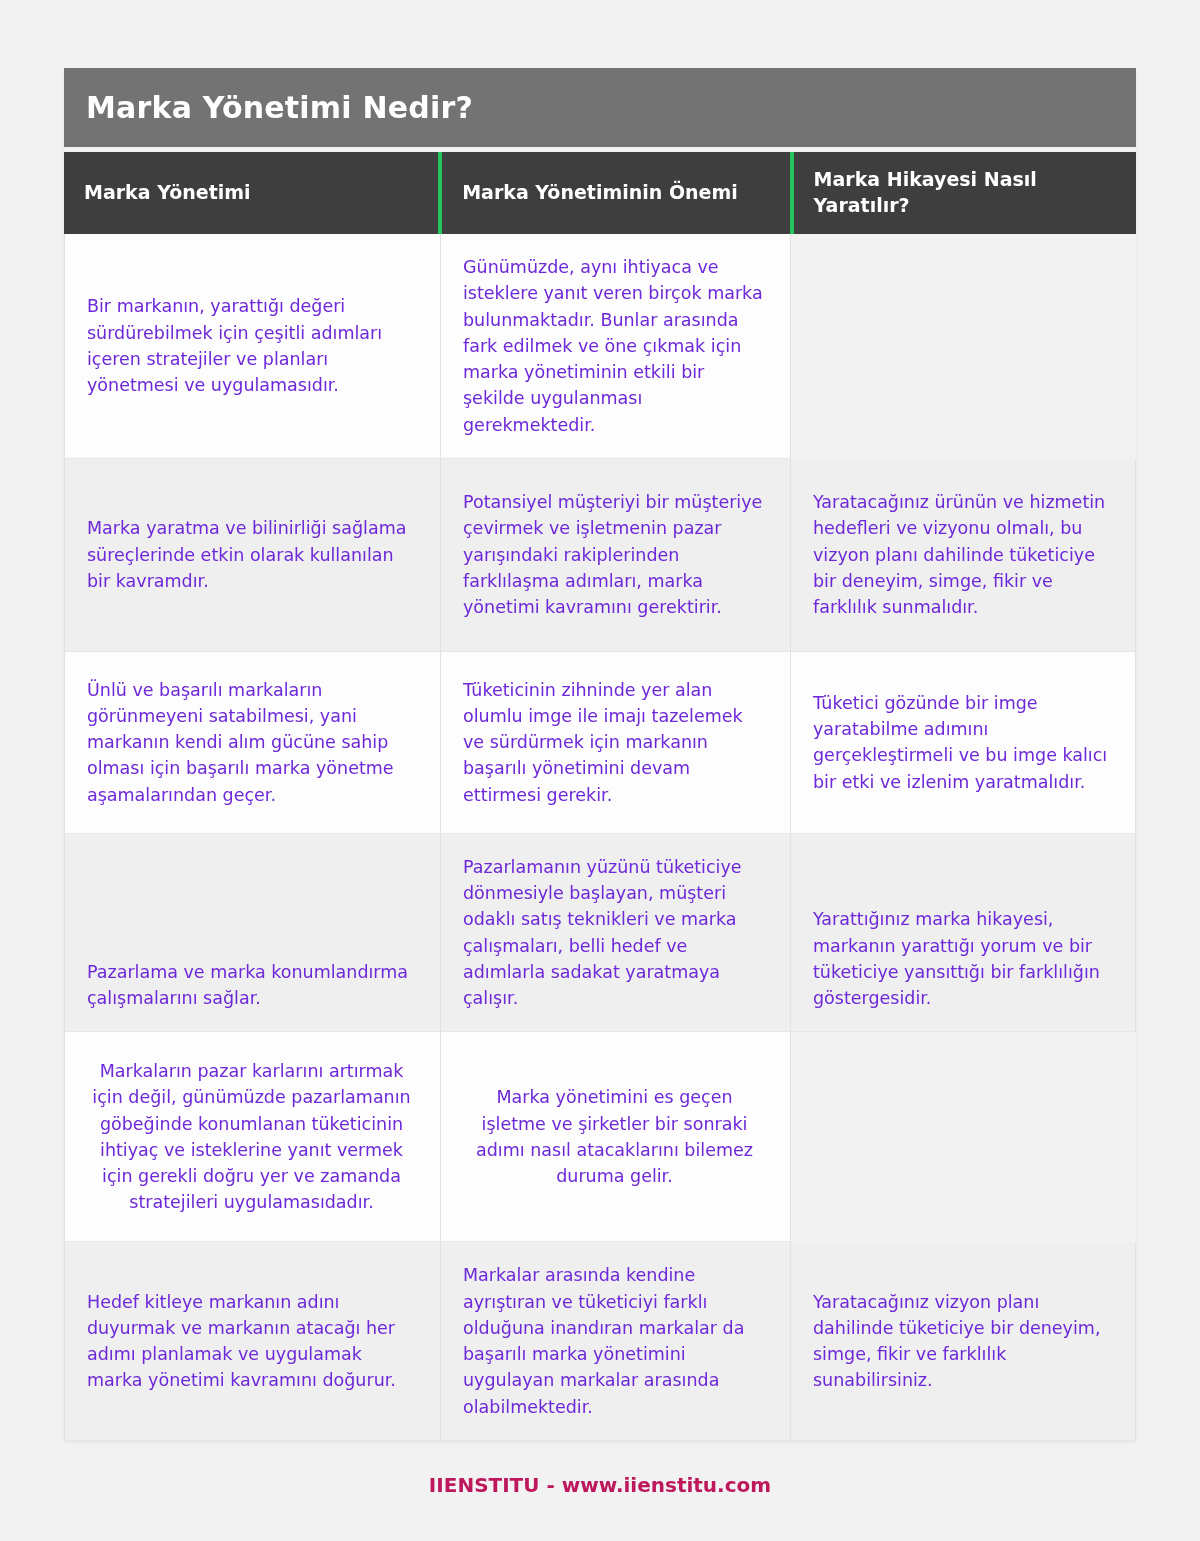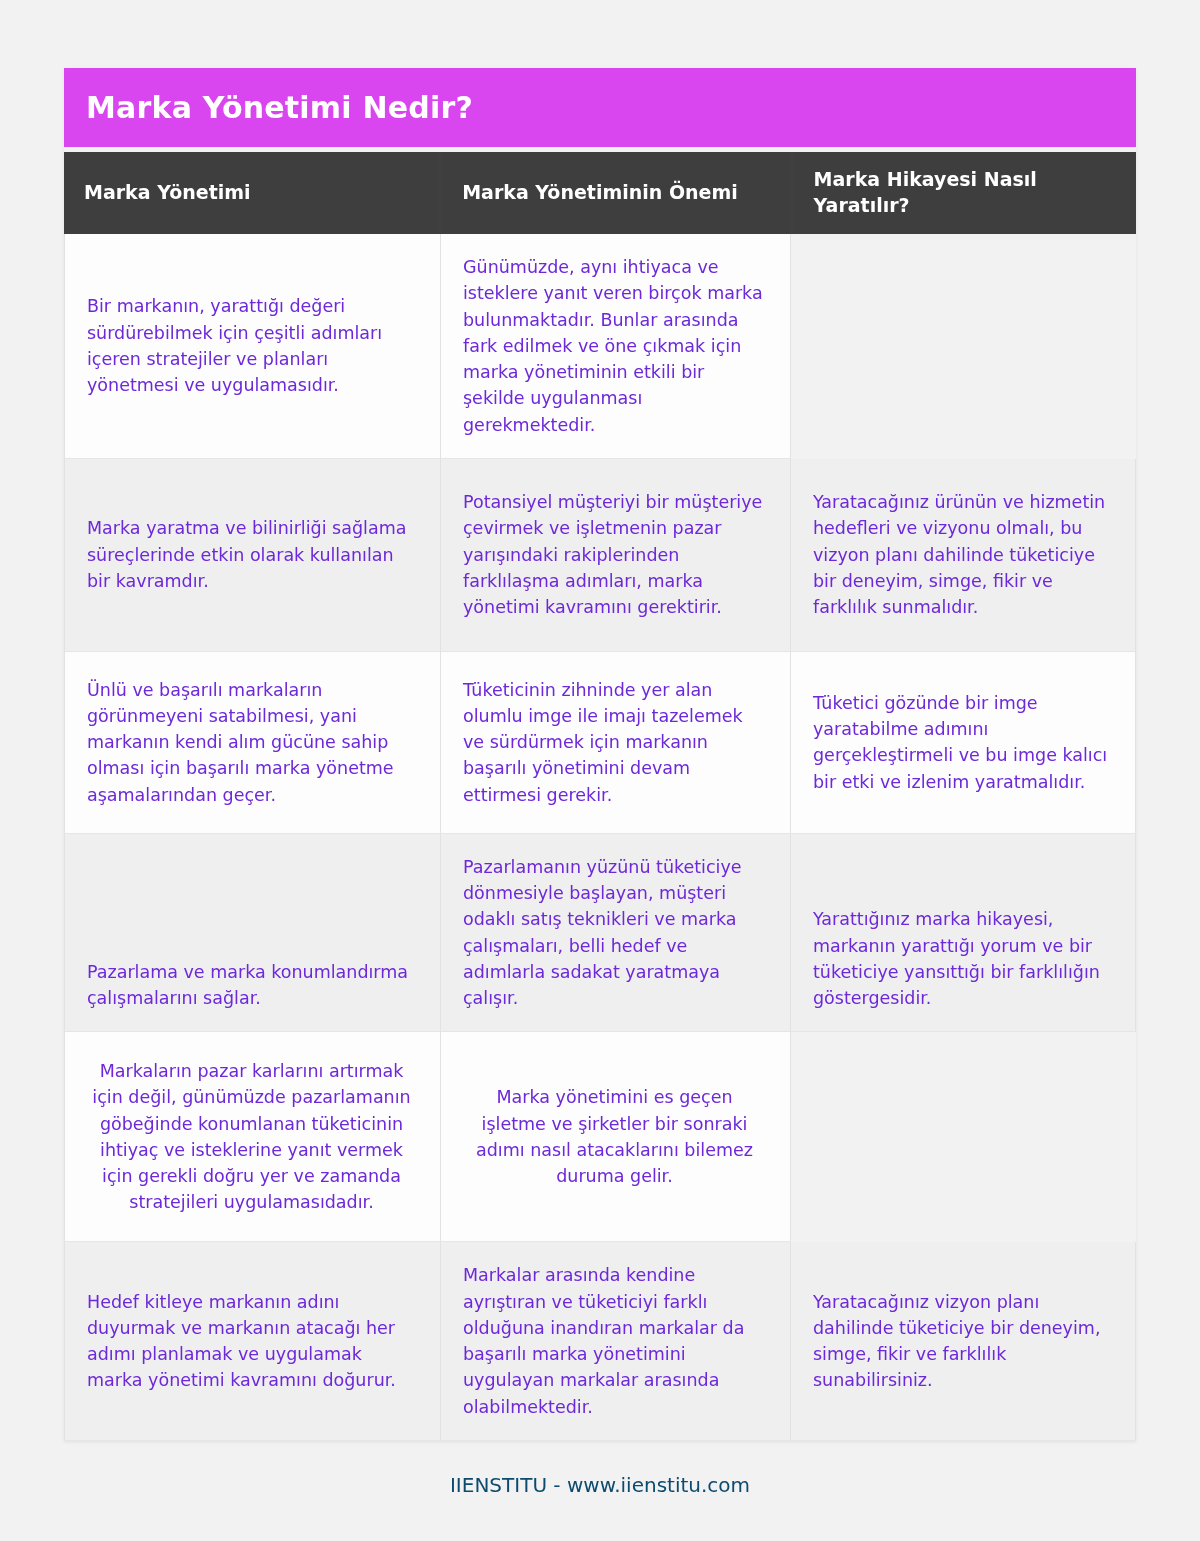--- a/index.html
+++ b/index.html
@@ -9,33 +9,33 @@
     overflow: hidden;
     background: #f2f2f2;
     font-family: "DejaVu Sans", "Liberation Sans", sans-serif;
   }
   .table-wrap {
     width: 1072px;
     margin: 68px auto 0 auto;
     box-shadow: 0 1px 3px rgba(0,0,0,0.08);
   }
   .title-bar {
-    background: #d946ef;
+    background: #737373;
     color: #ffffff;
     font-size: 30px;
     font-weight: bold;
     padding: 22px 22px;
     letter-spacing: 0.2px;
   }
   .grid-row {
     display: grid;
     grid-template-columns: 377fr 350fr 345fr;
   }
   .header-row {
-    background: #404040;
+    background: #22c55e;
     border-top: 5px solid #f2f2f2;
     column-gap: 4px;
   }
   .header-cell {
     background: #3e3e3e;
     color: #ffffff;
     font-size: 19px;
     font-weight: bold;
     display: flex;
     align-items: center;
@@ -57,23 +57,24 @@
   .body-row:nth-child(odd) .cell { background: #fdfdfd; }
   .body-row:nth-child(even) .cell { background: #efefef; }
   .body-row:nth-child(1) .cell { min-height: 220px; }
   .body-row:nth-child(2) .cell { min-height: 193px; }
   .body-row:nth-child(3) .cell { min-height: 182px; }
   .body-row:nth-child(4) .cell { min-height: 190px; align-items: flex-end; }
   .body-row:nth-child(5) .cell { min-height: 210px; text-align: center; }
   .body-row:nth-child(6) .cell { min-height: 185px; }
   .footer {
     text-align: center;
-    color: #0c4a6e;
+    color: #be185d;
     font-size: 20px;
     margin-top: 32px;
+    font-weight: bold;
   }
 </style>
 </head>
 <body>
 
 <div class="table-wrap">
 
   <div class="title-bar">Marka Yönetimi Nedir?</div>
 
   <div class="grid-row header-row">

